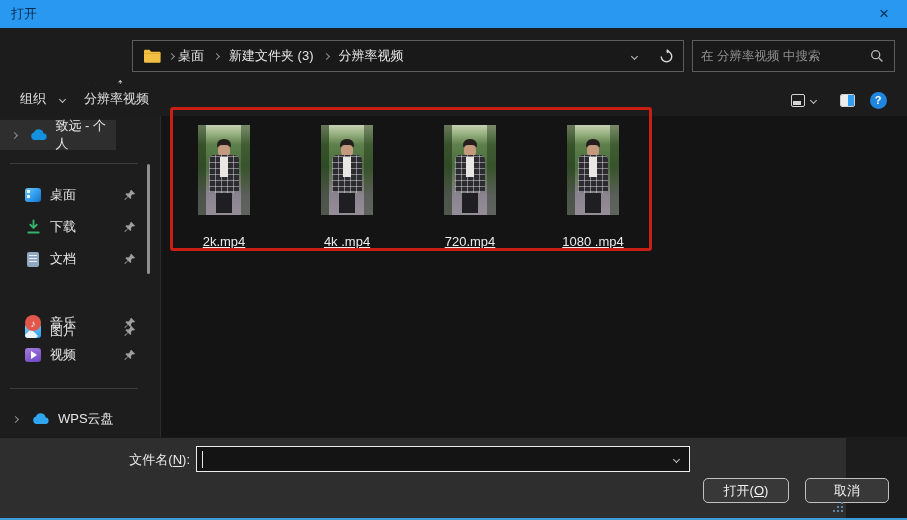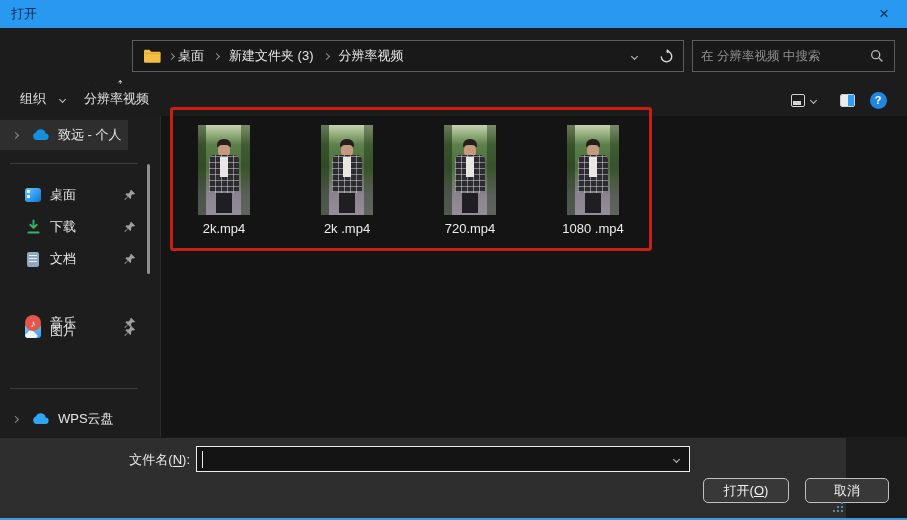--- a/index.html
+++ b/index.html
@@ -47,21 +47,21 @@
   .pane-glyph { width:15px; height:13px; border:1px solid #cfcfcf; border-radius:2px; display:flex; overflow:hidden; }
   .pane-glyph .l { width:55%; background:#ececec; }
   .pane-glyph .r { flex:1; background:#2f9df1; }
   .help-glyph { width:17px; height:17px; border-radius:50%; background:#1f86e0; color:#fff; font-size:11px; font-weight:bold; display:flex; align-items:center; justify-content:center; }
 
   
   .sidebar { left:0; top:116px; width:160px; height:321px; background:#1d1d1d; }
   .side-row { position:absolute; left:0; height:30px; display:flex; align-items:center; font-size:13px; color:#e6e6e6; }
   .side-row .chevwrap { width:30px; display:flex; justify-content:center; }
   .side-row .icon { width:22px; display:flex; justify-content:center; margin-right:6px; }
-  .onedrive-row { top:4px; width:128px; background:#2e2e2e; }
+  .onedrive-row { top:4px; width:116px; background:#2e2e2e; }
   .wps-row { top:288px; width:142px; }
   .divider { position:absolute; left:10px; width:128px; height:1px; background:#3c3c3c; }
   .quick-row { left:22px; width:118px; }
   .quick-row .pin { margin-left:auto; margin-right:4px; }
   .side-scrollbar { position:absolute; left:147px; top:48px; width:3px; height:110px; background:#8f8f8f; border-radius:2px; }
 
   
   .gi { border-radius:3px; }
   .gi-desktop { width:16px; height:14px; background:linear-gradient(135deg,#6fc6f5 0%,#2f9df1 55%,#1670c0 100%); position:relative; }
   .gi-desktop::after { content:""; position:absolute; left:2px; top:2px; width:3px; height:3px; background:#eaf6ff; box-shadow:0 5px 0 #eaf6ff; }
@@ -83,21 +83,21 @@
       linear-gradient(180deg,#c6d0b4 0%,#9cb585 9%,#5d7f4a 22%,#4c6e3e 46%,#6e7a63 62%,#8b8490 78%,#958d98 100%); }
   .person { position:absolute; left:11px; top:14px; width:30px; height:74px; }
   .hair { position:absolute; left:8px; top:0; width:14px; height:9px; background:#241f1c; border-radius:7px 7px 3px 3px; }
   .face { position:absolute; left:9px; top:6px; width:12px; height:11px; background:#c49a7e; border-radius:4px; }
   .torso { position:absolute; left:0; top:16px; width:30px; height:38px; border-radius:5px 5px 2px 2px;
       background-color:#2c2b31;
       background-image:repeating-linear-gradient(0deg, rgba(235,235,235,.45) 0 1.5px, rgba(0,0,0,0) 1.5px 6px),
                        repeating-linear-gradient(90deg, rgba(235,235,235,.45) 0 1.5px, rgba(0,0,0,0) 1.5px 6px); }
   .tshirt { position:absolute; left:11px; top:18px; width:8px; height:20px; background:#e9e7e3; }
   .pants { position:absolute; left:7px; top:54px; width:16px; height:20px; background:#1f1e22; }
-  .file-label { margin-top:6px; font-size:13px; color:#ececec; white-space:nowrap; }
+  .file-label { margin-top:19px; font-size:13px; color:#ececec; white-space:nowrap;text-decoration:underline; }
 
   
   .footer { left:0; top:437px; width:846px; height:81px; background:#2e2e2e; border-top:1px solid #191919; }
   .fname-label { position:absolute; left:60px; top:13px; width:130px; text-align:right; font-size:13px; color:#eaeaea; }
   .fname-label u { text-underline-offset:2px; }
   .fname-combo { position:absolute; left:196px; top:8px; width:494px; height:26px; background:#141414; border:1px solid #ececec; display:flex; align-items:center; }
   .fname-combo input { flex:1; height:100%; background:transparent; border:none; outline:none; color:#eee; font-size:13px; padding:0 6px; font-family:inherit; border-right:2px solid rgba(0,0,0,0); }
   .caret-bar { position:absolute; left:5px; top:4px; width:1px; height:17px; background:#e8e8e8; }
   .combo-drop { width:26px; height:100%; display:flex; align-items:center; justify-content:center; }
   .ftype-select { position:absolute; left:698px; top:8px; width:192px; height:26px; background:#2b2b2b; border:1px solid #9a9a9a; display:flex; align-items:center; font-size:13px; color:#efefef; padding:0 8px; }
@@ -259,20 +259,31 @@
         <span class="gi gi-music">♪</span>
       </span>
     <span>音乐</span>
     <span class="pin">
       <svg width="12" height="12" viewBox="0 0 16 16">
           <path d="M9.5 1l5.5 5.5-2.4.9-.7-.7-2.6 2.6.4 2.8-1.3 1.3-3-3-3.9 4.4-1-1 4.4-3.9-3-3L3.2 5.6l2.8.4 2.6-2.6-.7-.7z" fill="#9f9f9f"></path>
         </svg>
     </span>
   </div>
 
+  <div class="side-row quick-row" style="top:224px;">
+    <span class="icon">
+        <span class="gi gi-video"></span>
+      </span>
+    <span>视频</span>
+    <span class="pin">
+      <svg width="12" height="12" viewBox="0 0 16 16">
+          <path d="M9.5 1l5.5 5.5-2.4.9-.7-.7-2.6 2.6.4 2.8-1.3 1.3-3-3-3.9 4.4-1-1 4.4-3.9-3-3L3.2 5.6l2.8.4 2.6-2.6-.7-.7z" fill="#9f9f9f"></path>
+        </svg>
+    </span>
+  </div>
 
   <div class="divider" style="top:272px;"></div>
 
   <div class="side-row wps-row">
     <span class="chevwrap">
         <span class="chev right tiny"></span>
       </span>
     <span class="icon">
       <svg width="18" height="12" viewBox="0 0 18 12">
           <path d="M4.6 11h8.6a3.2 3.2 0 0 0 .4-6.4A5 5 0 0 0 4 3.4 3.9 3.9 0 0 0 4.6 11z" fill="#2fa6ef"></path>
@@ -302,21 +313,21 @@
   <div class="file-item">
     <div class="thumb">
       <div class="person">
           <span class="hair"></span>
           <span class="face"></span>
           <span class="torso"></span>
           <span class="tshirt"></span>
           <span class="pants"></span>
         </div>
     </div>
-    <div class="file-label">2k .mp4</div>
+    <div class="file-label">4k .mp4</div>
   </div>
   <div class="file-item">
     <div class="thumb">
       <div class="person">
           <span class="hair"></span>
           <span class="face"></span>
           <span class="torso"></span>
           <span class="tshirt"></span>
           <span class="pants"></span>
         </div>

